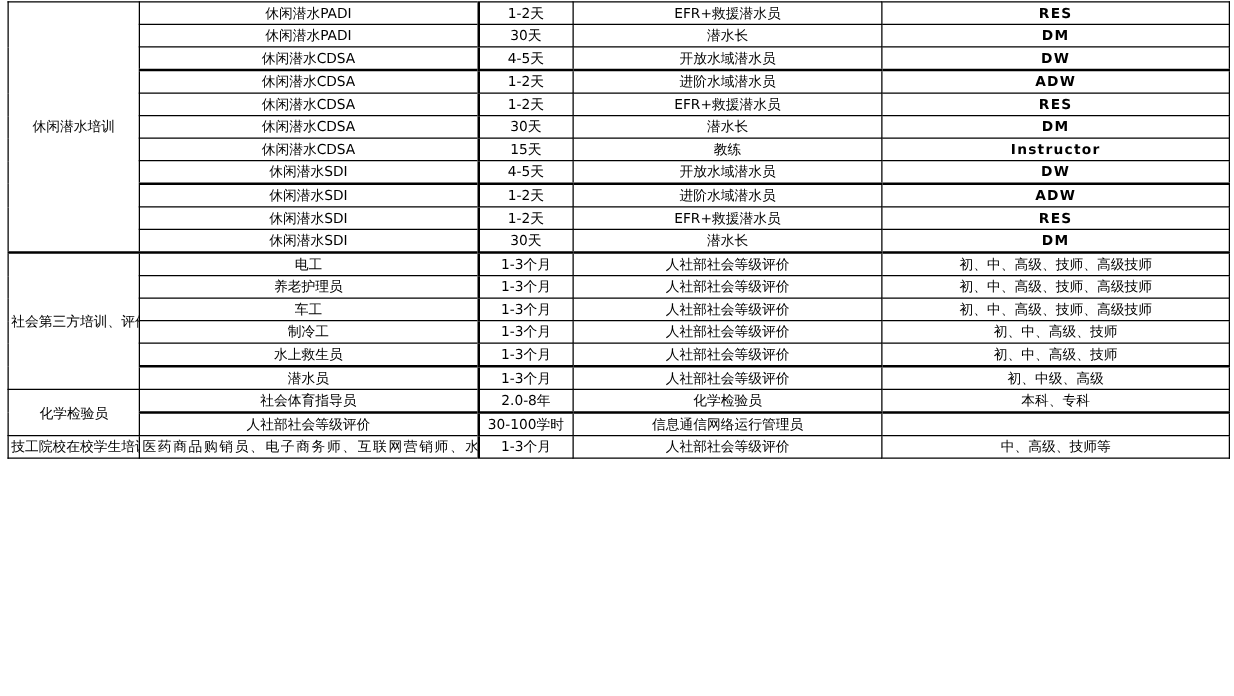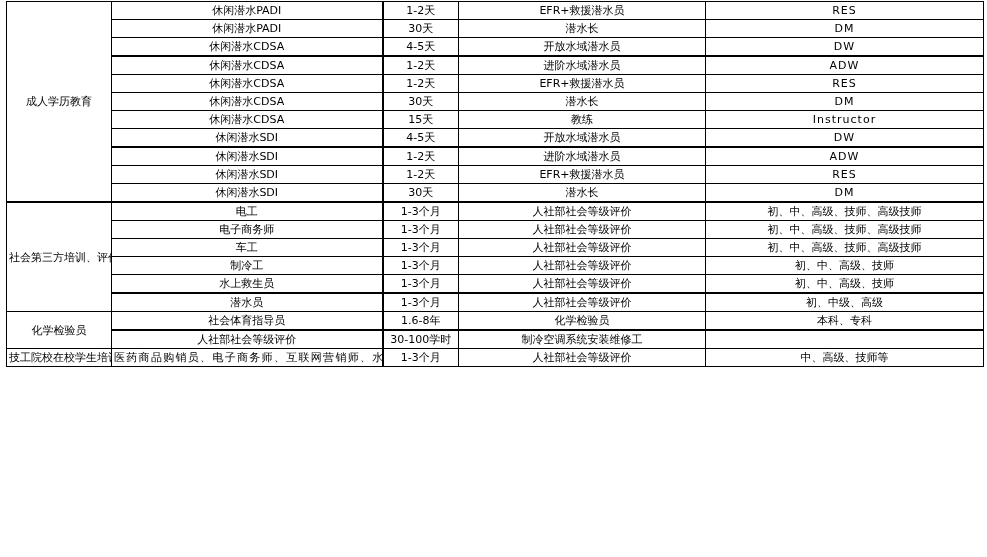--- a/index.html
+++ b/index.html
@@ -12,21 +12,21 @@
   }
   table.sheet td {
     border: 1px solid #000;
     text-align: center; vertical-align: middle;
     font-size: 11px; line-height: 13px;
     padding: 0 2px; height: 17px;
     white-space: nowrap; overflow: hidden;
   }
   td.cat { font-size: 12px; line-height: 17px; white-space: normal; padding: 0 6px; }
   td.dur { border-left: 2px solid #000 !important; }
-  td.lat { font-size: 9px; letter-spacing: 1px; }
+  td.lat { font-size: 9px; letter-spacing: 1px; font-weight: bold; }
   tr.thick-top td { border-top: 2px solid #000; }
   td.longtext {
     white-space: normal; text-align: center; font-size: 11.5px; line-height: 14.8px;
     padding: 2px 8px; letter-spacing: 1.3px; height: 190px;
   }
   col.c1 { width: 105px; }
   col.c2 { width: 271px; }
   col.c3 { width: 76px; }
   col.c4 { width: 247px; }
   col.c5 { width: 278px; }
@@ -38,21 +38,21 @@
   <colgroup>
       <col class="c1">
       <col class="c2">
       <col class="c3">
       <col class="c4">
       <col class="c5">
     </colgroup>
   <tbody>
 
     <tr>
-      <td class="cat" rowspan="11">成人学历教育</td>
+      <td class="cat" rowspan="11">休闲潜水培训</td>
       <td>休闲潜水PADI</td>
       <td class="dur">1-2天</td>
       <td>EFR+救援潜水员</td>
       <td class="lat">RES</td>
     </tr>
     <tr>
       <td>休闲潜水PADI</td>
       <td class="dur">30天</td>
       <td>潜水长</td>
       <td class="lat">DM</td>
@@ -113,21 +113,21 @@
     </tr>
 
     <tr class="thick-top">
       <td class="cat" rowspan="6">社会第三方培训、评价</td>
       <td>电工</td>
       <td class="dur">1-3个月</td>
       <td>人社部社会等级评价</td>
       <td>初、中、高级、技师、高级技师</td>
     </tr>
     <tr>
-      <td>电子商务师</td>
+      <td>养老护理员</td>
       <td class="dur">1-3个月</td>
       <td>人社部社会等级评价</td>
       <td>初、中、高级、技师、高级技师</td>
     </tr>
     <tr>
       <td>车工</td>
       <td class="dur">1-3个月</td>
       <td>人社部社会等级评价</td>
       <td>初、中、高级、技师、高级技师</td>
     </tr>
@@ -146,28 +146,28 @@
     <tr class="thick-top">
       <td>潜水员</td>
       <td class="dur">1-3个月</td>
       <td>人社部社会等级评价</td>
       <td>初、中级、高级</td>
     </tr>
 
     <tr>
       <td class="cat" rowspan="2">化学检验员</td>
       <td>社会体育指导员</td>
-      <td class="dur">1.6-8年</td>
+      <td class="dur">2.0-8年</td>
       <td>化学检验员</td>
       <td>本科、专科</td>
     </tr>
     <tr class="thick-top">
       <td>人社部社会等级评价</td>
       <td class="dur">30-100学时</td>
-      <td>制冷空调系统安装维修工</td>
+      <td>信息通信网络运行管理员</td>
       <td></td>
     </tr>
 
     <tr>
       <td class="cat">技工院校在校学生培训、评价</td>
       <td class="longtext">医药商品购销员、电子商务师、互联网营销师、水上救生员、中式烹调师、中式面点师、西式面点师、餐厅服务员、信息通信网络运行管理员、室内装饰设计师、广告设计师、养老护理员、美容师、美发师、汽车维修工、社会体育指导员、服装制版师、缝纫工、制冷工、化学合成制药工、药物制剂工、车工、冲压工、焊工、装配钳工、机床装调维修工、船舶电气装配工、水运工程施工工、制冷空调系统安装维修工、潜水员、电工、化学检验员、工业机器人系统操作员</td>
       <td class="dur">1-3个月</td>
       <td>人社部社会等级评价</td>
       <td>中、高级、技师等</td>
     </tr>

